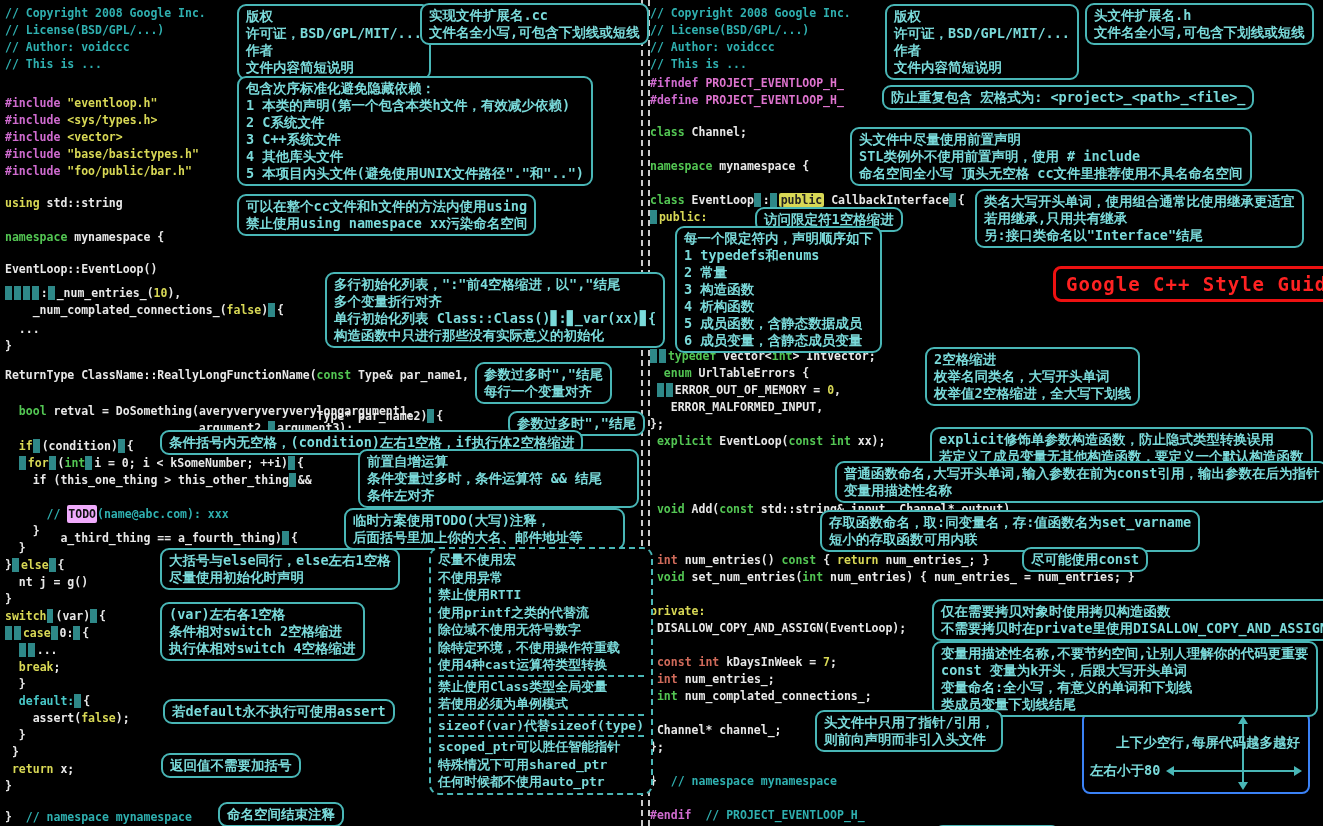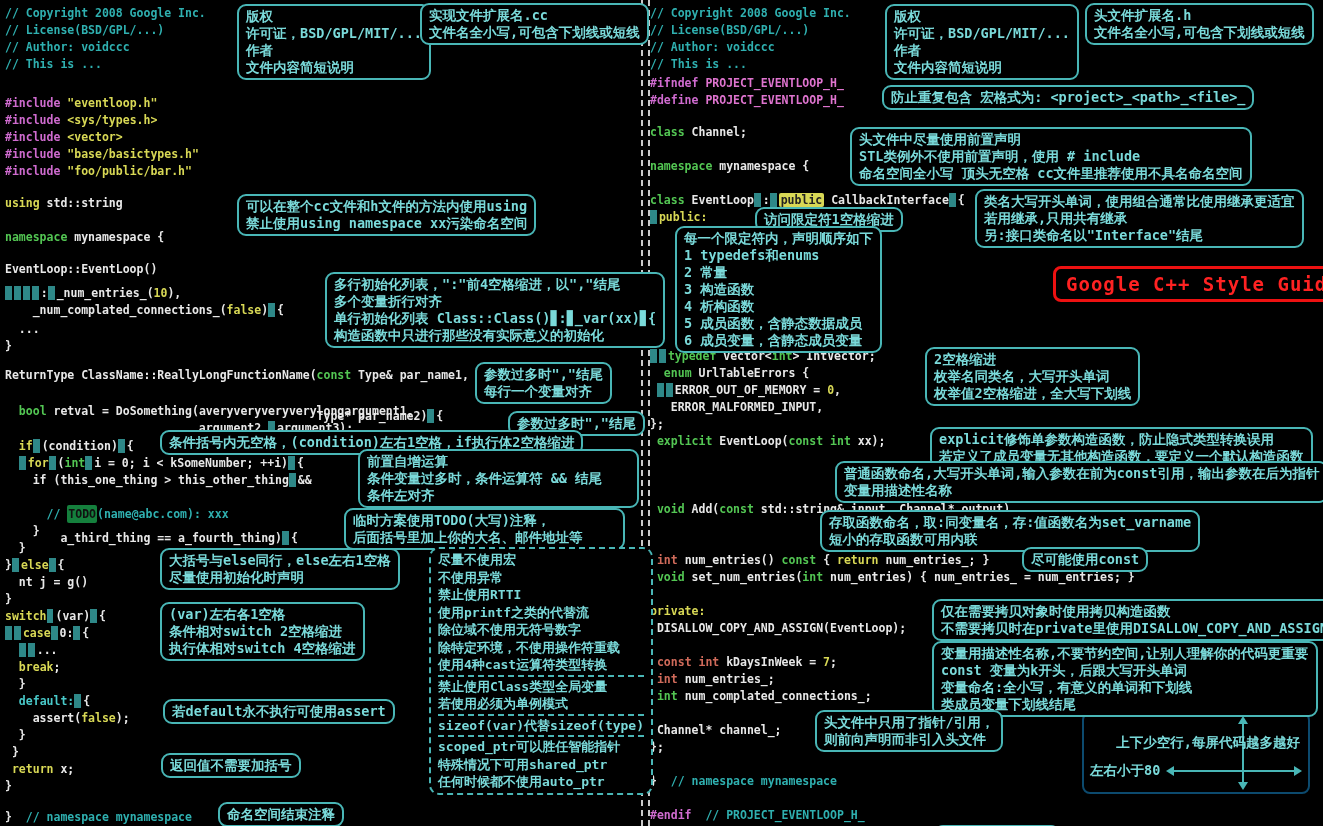--- a/index.html
+++ b/index.html
@@ -11,37 +11,37 @@
   .t-c{color:#2fb0b0}
   .t-p{color:#cf6bcf}
   .t-pk{color:#df74cf}
   .t-s{color:#d8d855}
   .t-y{color:#d8d855}
   .t-k{color:#53c653}
   .t-w{color:#e8e8e8}
   .t-r{color:#cf6a5a}
   .t-d{color:#49c9c9}
   .t-b{background:#2e8888;margin-right:2px}
-  .t-todo{background:#15803d;color:#111;padding:2px 1px;border-radius:2px}
+  .t-todo{background:#f0abfc;color:#111;padding:2px 1px;border-radius:2px}
   .t-pub{background:#d8d855;color:#222;padding:0 2px;border-radius:2px}
   
   .note{position:absolute;border:2px solid #49b6b6;border-radius:9px;background:#000;
         padding:2px 7px;color:#7adada;font:bold 13.5px/17px "DejaVu Sans Mono",sans-serif;
         white-space:nowrap;box-sizing:border-box;z-index:5;}
   .note .nl{white-space:nowrap;}
   .note.dashed{border-style:dashed;border-radius:10px;font-size:13px;line-height:17.5px;}
   .note .nl.sep{border-top:2px dashed #49b6b6;margin-top:1px;padding-top:1px;}
   
   .red-badge{position:absolute;left:1053px;top:266px;border:3px solid #ee1111;border-radius:8px;
              color:#f22;font:bold 19px/24px "DejaVu Sans Mono",sans-serif;padding:3px 10px;
              letter-spacing:1px;background:#000;z-index:6;white-space:nowrap;}
   
   .divider{position:absolute;top:0;bottom:0;width:0;border-left:2px dashed #c9c9c9;z-index:2;}
   
-  .box80{position:absolute;left:1082px;top:712px;width:228px;height:82px;border:2px solid #0c4a6e;
+  .box80{position:absolute;left:1082px;top:712px;width:228px;height:82px;border:2px solid #3b82f6;
          border-radius:8px;background:#000;z-index:5;box-sizing:border-box;}
   .box80 .lbl-top{position:absolute;top:20px;right:8px;color:#7adada;font:bold 13.5px/17px "DejaVu Sans Mono",sans-serif;white-space:nowrap;}
   .box80 .lbl-bottom{position:absolute;top:48px;left:6px;color:#7adada;font:bold 13.5px/17px "DejaVu Sans Mono",sans-serif;white-space:nowrap;}
   .varrow{position:absolute;left:158px;top:4px;bottom:4px;width:2px;background:#49b6b6;}
   .varrow:before{content:"";position:absolute;top:-2px;left:-4px;border:5px solid transparent;border-top:none;border-bottom:8px solid #49b6b6;}
   .varrow:after{content:"";position:absolute;bottom:-2px;left:-4px;border:5px solid transparent;border-bottom:none;border-top:8px solid #49b6b6;}
   .harrow{position:absolute;left:84px;right:8px;top:56px;height:2px;background:#49b6b6;}
   .harrow:before{content:"";position:absolute;left:-2px;top:-4px;border:5px solid transparent;border-left:none;border-right:8px solid #49b6b6;}
   .harrow:after{content:"";position:absolute;right:-2px;top:-4px;border:5px solid transparent;border-right:none;border-left:8px solid #49b6b6;}
 </style>
@@ -137,20 +137,28 @@
     <div class="note" style="left: 237px; top: 4px;">
       <div class="nl">版权</div>
       <div class="nl">许可证，BSD/GPL/MIT/...</div>
       <div class="nl">作者</div>
       <div class="nl">文件内容简短说明</div>
     </div>
     <div class="note" style="left: 420px; top: 3px;">
       <div class="nl">实现文件扩展名.cc</div>
       <div class="nl">文件名全小写,可包含下划线或短线</div>
     </div>
+    <div class="note" style="left: 237px; top: 76px;">
+      <div class="nl">包含次序标准化避免隐藏依赖：</div>
+      <div class="nl">1 本类的声明(第一个包含本类h文件，有效减少依赖)</div>
+      <div class="nl">2 C系统文件</div>
+      <div class="nl">3 C++系统文件</div>
+      <div class="nl">4 其他库头文件</div>
+      <div class="nl">5 本项目内头文件(避免使用UNIX文件路径"."和"..")</div>
+    </div>
     <div class="note" style="left: 237px; top: 194px;">
       <div class="nl">可以在整个cc文件和h文件的方法内使用using</div>
       <div class="nl">禁止使用using namespace xx污染命名空间</div>
     </div>
     <div class="note" style="left: 325px; top: 272px;">
       <div class="nl">多行初始化列表，":"前4空格缩进，以","结尾</div>
       <div class="nl">多个变量折行对齐</div>
       <div class="nl">单行初始化列表 Class::Class()▊:▊_var(xx)▊{</div>
       <div class="nl">构造函数中只进行那些没有实际意义的初始化</div>
     </div>

